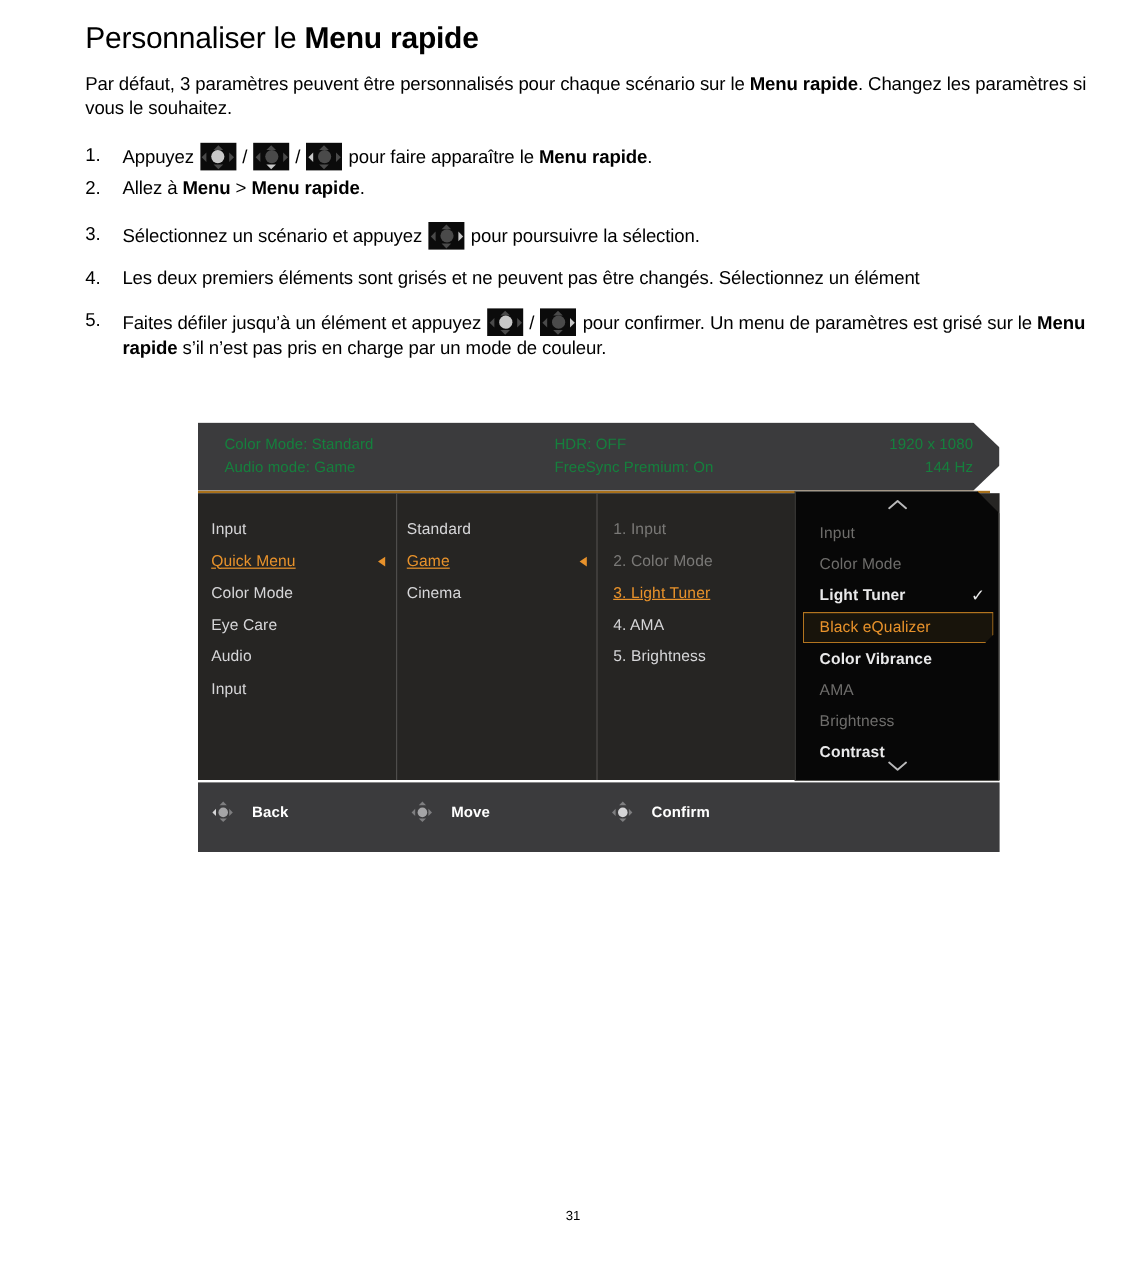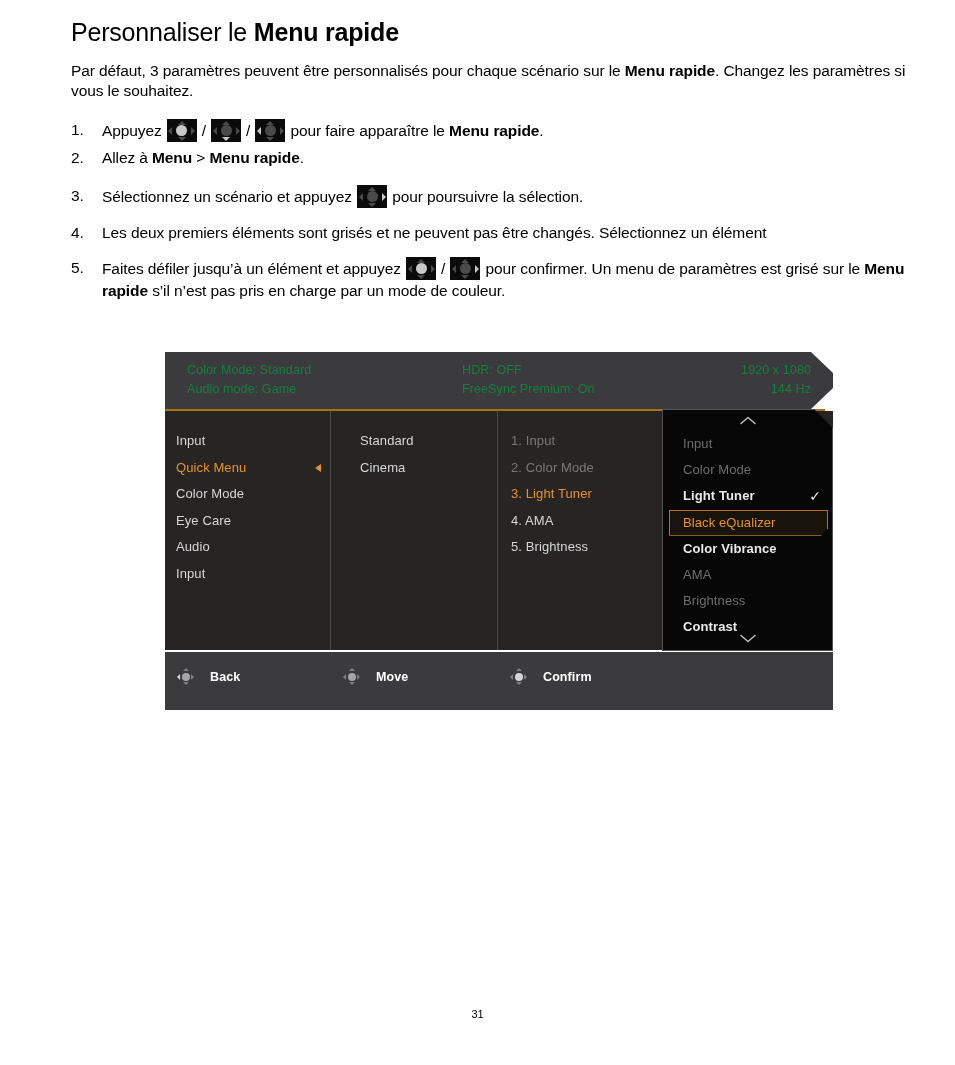--- a/index.html
+++ b/index.html
@@ -164,34 +164,34 @@
     position: absolute;
     left: 0; top: 0;
     width: 668px; height: 239px;
     display: flex;
   }
   .col {
     position: relative;
     padding-top: 17px;
   }
   .col-1 { width: 165px; padding-left: 11px; }
-  .col-2 { width: 167px; padding-left: 29px; border-left: 1px solid #4e4d4b; }
+  .col-2 { width: 167px; padding-left: 8px; border-left: 1px solid #4e4d4b; }
   .col-3 { width: 165px; padding-left: 13px; border-left: 1px solid #4e4d4b; }
   .col-4 { width: 171px; }
 
   .mi {
     position: relative;
     height: 26.5px;
     line-height: 26.5px;
     font-size: 13px;
     color: #d6d6d8;
     letter-spacing: 0.1px;
     white-space: nowrap;
   }
-  .mi.sel { color: #e8922b; font-weight: 400; }
+  .mi.sel { color: #e8922b; font-weight: 400; text-decoration: underline; }
   .mi.dim { color: #7a7977; }
   .mi .tri {
     position: absolute;
     right: 9px; top: 50%;
     margin-top: -3.5px;
     width: 0; height: 0;
     border-top: 4px solid transparent;
     border-bottom: 4px solid transparent;
     border-right: 6px solid #e8922b;
   }
@@ -385,20 +385,21 @@
         <div class="col col-1">
             <div class="mi"><span>Input</span></div>
             <div class="mi sel"><span>Quick Menu</span><span class="tri"></span></div>
             <div class="mi"><span>Color Mode</span></div>
             <div class="mi"><span>Eye Care</span></div>
             <div class="mi"><span>Audio</span></div>
             <div class="mi"><span>Input</span></div>
           </div>
         <div class="col col-2">
             <div class="mi"><span>Standard</span></div>
+            <div class="mi sel"><span>Game</span><span class="tri"></span></div>
             <div class="mi"><span>Cinema</span></div>
           </div>
         <div class="col col-3">
             <div class="mi dim"><span>1. Input</span></div>
             <div class="mi dim"><span>2. Color Mode</span></div>
             <div class="mi sel"><span>3. Light Tuner</span></div>
             <div class="mi"><span>4. AMA</span></div>
             <div class="mi"><span>5. Brightness</span></div>
           </div>
         <div class="col col-4"></div>

